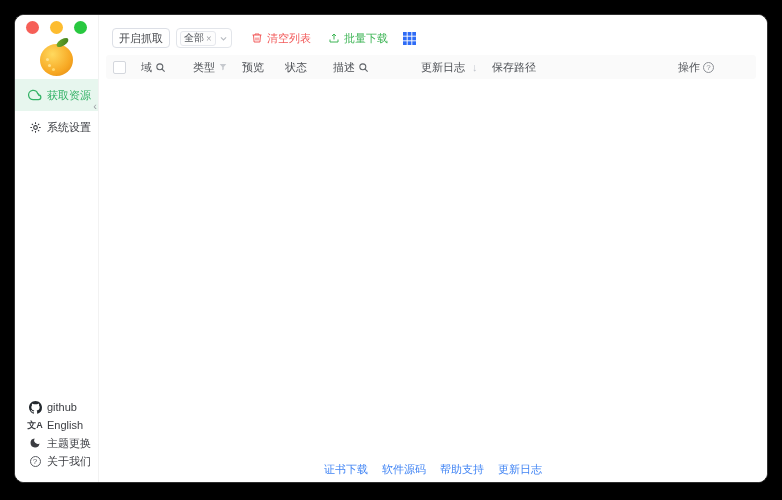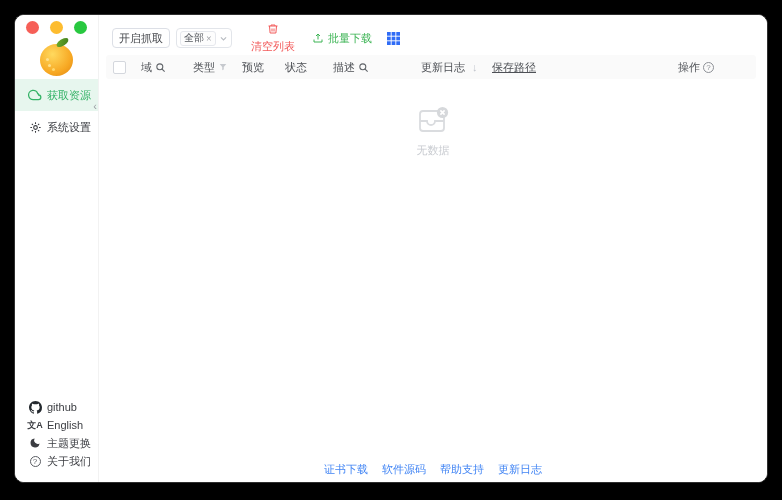--- a/index.html
+++ b/index.html
@@ -37,21 +37,21 @@
   .toolbar { position:absolute; left:13px; top:13px; height:20px; display:flex; align-items:center; }
   .btn-start { height:20px; padding:0 6px; border:1px solid #dcdfe6; border-radius:4px; background:#fff;
                font-size:11px; color:#46484d; line-height:18px; cursor:pointer; }
   .select { margin-left:6px; width:56px; height:20px; border:1px solid #e2e5ea; border-radius:4px;
             display:flex; align-items:center; padding:0 3px; cursor:pointer; background:#fff; }
   .tag { height:15px; border:1px solid #e6e8ed; border-radius:3px; background:#fdfdfd; display:flex;
          align-items:center; gap:2px; padding:0 3px; font-size:10px; color:#55585e;font-family:Liberation Serif, serif; }
   .tag .x { color:#909399; font-size:10px; cursor:pointer; }
   .select .chev { margin-left:auto; color:#b8bcc2; display:flex; }
   .txt-btn { display:flex; align-items:center; gap:4px; font-size:11px; cursor:pointer; background:none; border:none; }
-  .txt-btn.danger { margin-left:19px; color:#f25a5a;flex-direction:column; }
+  .txt-btn.danger { margin-left:19px; color:#f25a5a; }
   .txt-btn.success { margin-left:17px; color:#3cb454; }
   .grid-btn { margin-left:15px; display:flex; cursor:pointer; }
   
   .header-row { position:absolute; left:7px; right:11px; top:40px; height:24px; background:#fafafa;
                 border-radius:3px; font-size:11px; color:#4e5156; }
   .hcol { position:absolute; top:0; height:24px; display:flex; align-items:center; gap:3px; white-space:nowrap; }
   .checkbox { width:13px; height:13px; border:1px solid #d4d7dd; border-radius:2px; background:#fff; cursor:pointer; }
   .sort { font-size:11px; color:#c0c4cc; cursor:pointer; }
   .qcircle.small { width:11px; height:11px; border-color:#8d9096; color:#8d9096; cursor:pointer; }
   
@@ -224,41 +224,30 @@
               <circle cx="10.5" cy="10.5" r="6.5"></circle>
               <path d="M15.5 15.5L21 21"></path>
             </svg>
         </span>
       </span>
 
       <span class="hcol" style="left:315px;">
           <span>更新日志</span>
         </span>
       <span class="hcol sort" style="left:366px;">↓</span>
-      <span class="hcol" style="left:386px;text-decoration:underline;">
+      <span class="hcol" style="left:386px;">
           <span>保存路径</span>
         </span>
 
       <span class="hcol" style="right:42px;">
         <span>操作</span>
         <span class="qcircle small">?</span>
       </span>
     </div>
 
-    <div class="empty">
-      <span style="display:inline-block;">
-        <svg width="34" height="32" viewBox="0 0 34 32" fill="none">
-          <rect x="4" y="7" width="24" height="20" rx="3" stroke="#dadcdf" stroke-width="1.8"></rect>
-          <path d="M4 17h7a4 4 0 0 0 8 0h9" stroke="#dadcdf" stroke-width="1.8"></path>
-          <circle cx="26.5" cy="8.5" r="5.6" fill="#d6d8db"></circle>
-          <path d="M24.4 6.4l4.2 4.2M28.6 6.4l-4.2 4.2" stroke="#fff" stroke-width="1.6"></path>
-        </svg>
-      </span>
-      <div class="txt">无数据</div>
-    </div>
 
     <div class="page-footer">
       <a>证书下载</a>
       <a>软件源码</a>
       <a>帮助支持</a>
       <a>更新日志</a>
     </div>
 
   </main>
 </div>

